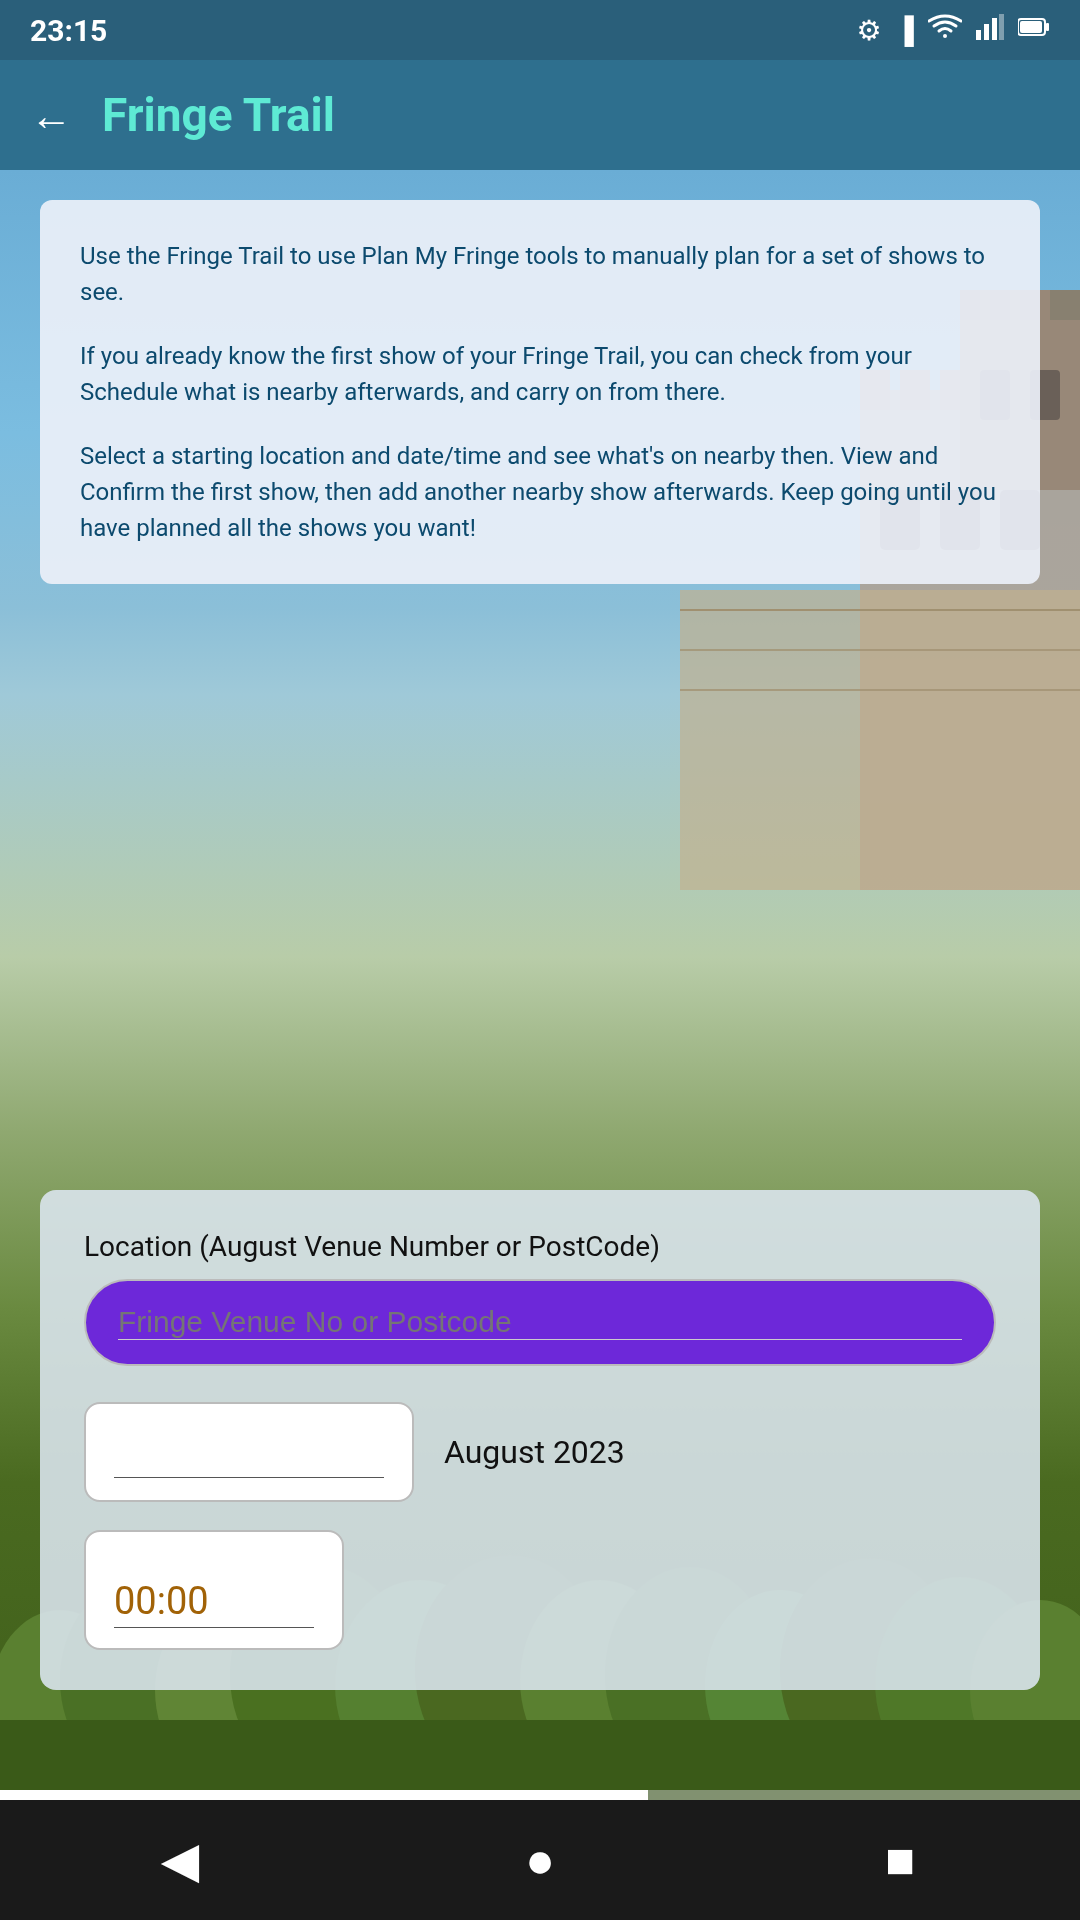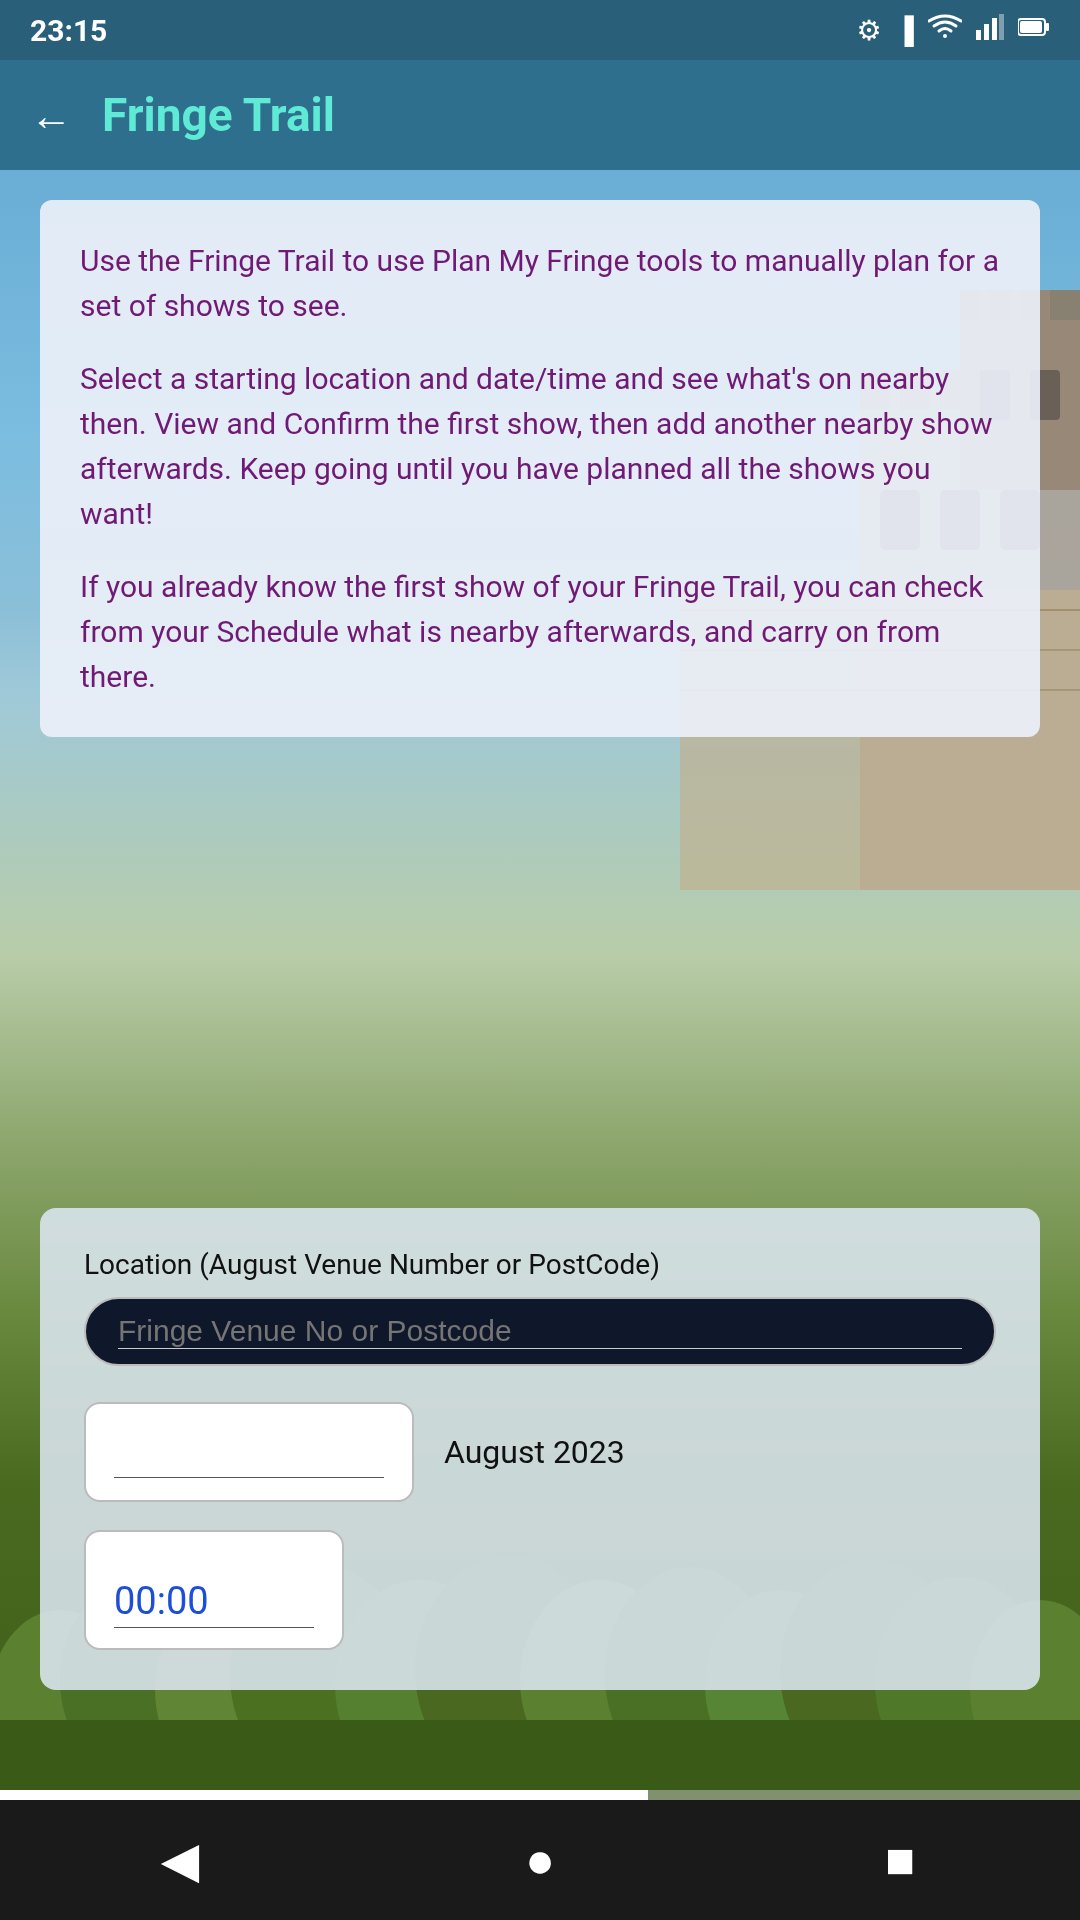--- a/index.html
+++ b/index.html
@@ -96,23 +96,23 @@
       top: 30px;
       left: 40px;
       right: 40px;
       background: rgba(235, 240, 248, 0.92);
       border-radius: 12px;
       padding: 38px 40px;
       z-index: 10;
     }
 
     .info-text {
-      font-size: 30px;
+      font-size: 24px;
       line-height: 1.5;
-      color: #701a75;
+      color: #0c4a6e;
       margin-bottom: 28px;
     }
 
     .info-text:last-child {
       margin-bottom: 0;
     }
 
     
     .form-card {
       position: absolute;
@@ -126,24 +126,24 @@
     }
 
     .form-label {
       font-size: 28px;
       color: #111;
       margin-bottom: 16px;
       display: block;
     }
 
     .location-input-wrapper {
-      background: #0f172a;
+      background: #6d28d9;
       border: 2px solid #bbb;
       border-radius: 50px;
-      padding: 15px 32px;
+      padding: 24px 32px;
       margin-bottom: 36px;
     }
 
     .location-input {
       width: 100%;
       border: none;
       outline: none;
       font-size: 30px;
       color: #aaa;
       background: transparent;
@@ -186,21 +186,21 @@
       border-radius: 16px;
       padding: 20px 28px;
       width: 260px;
       min-height: 120px;
       display: flex;
       align-items: flex-end;
     }
 
     .time-display {
       font-size: 38px;
-      color: #1d4ed8;
+      color: #a16207;
       font-weight: normal;
       border-bottom: 1px solid #555;
       width: 100%;
       padding-bottom: 4px;
     }
 
     
     .progress-bar-container {
       position: absolute;
       bottom: 120px;
@@ -331,22 +331,22 @@
         <ellipse cx="960" cy="162" rx="85" ry="105" fill="#4f7828"></ellipse>
         <ellipse cx="1040" cy="170" rx="70" ry="90" fill="#5a8030"></ellipse>
 
         <rect x="0" y="200" width="1080" height="80" fill="#3a5a18"></rect>
       </svg>
     </div>
   </div>
 
   <div class="info-card">
     <p class="info-text">Use the Fringe Trail to use Plan My Fringe tools to manually plan for a set of shows to see.</p>
+    <p class="info-text">If you already know the first show of your Fringe Trail, you can check from your Schedule what is nearby afterwards, and carry on from there.</p>
     <p class="info-text">Select a starting location and date/time and see what's on nearby then. View and Confirm the first show, then add another nearby show afterwards. Keep going until you have planned all the shows you want!</p>
-    <p class="info-text">If you already know the first show of your Fringe Trail, you can check from your Schedule what is nearby afterwards, and carry on from there.</p>
   </div>
 
   <div class="form-card">
 
     <label class="form-label">Location (August Venue Number or PostCode)</label>
     <div class="location-input-wrapper">
       <input class="location-input" type="text" placeholder="Fringe Venue No or Postcode" style="">
     </div>
 
     <div class="date-time-row">

